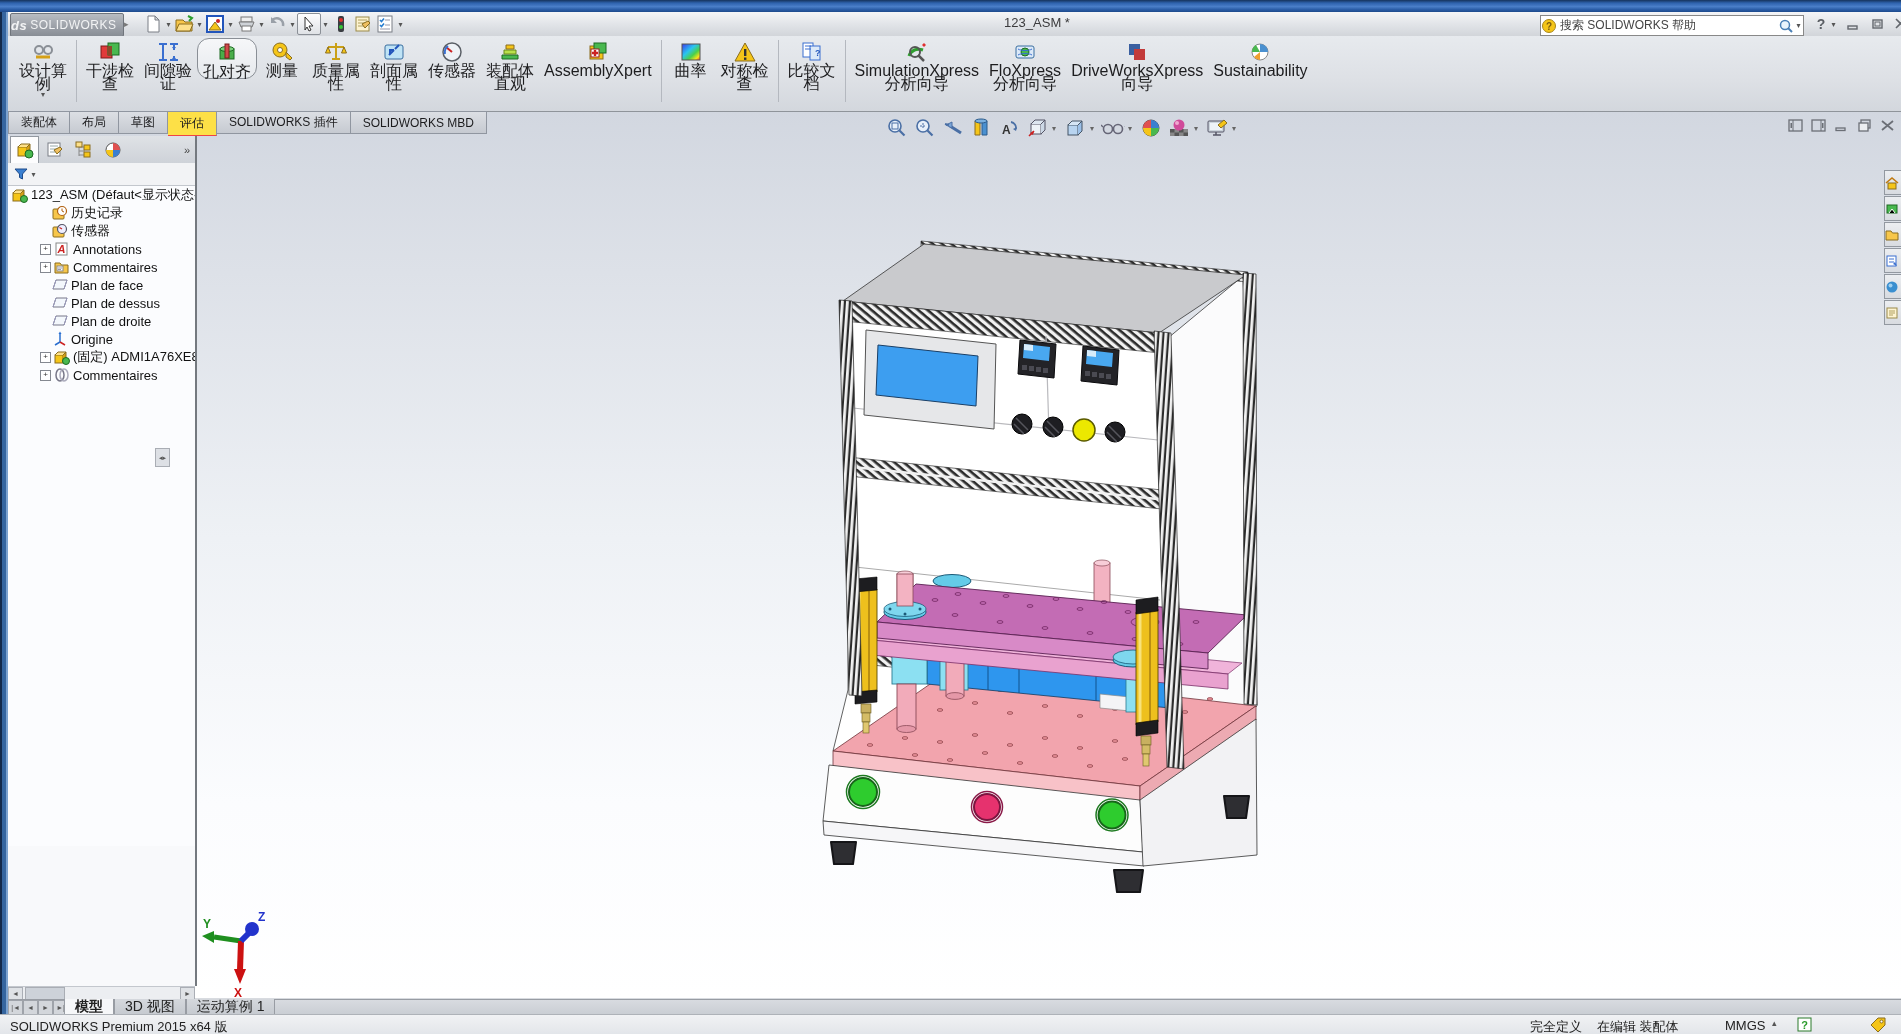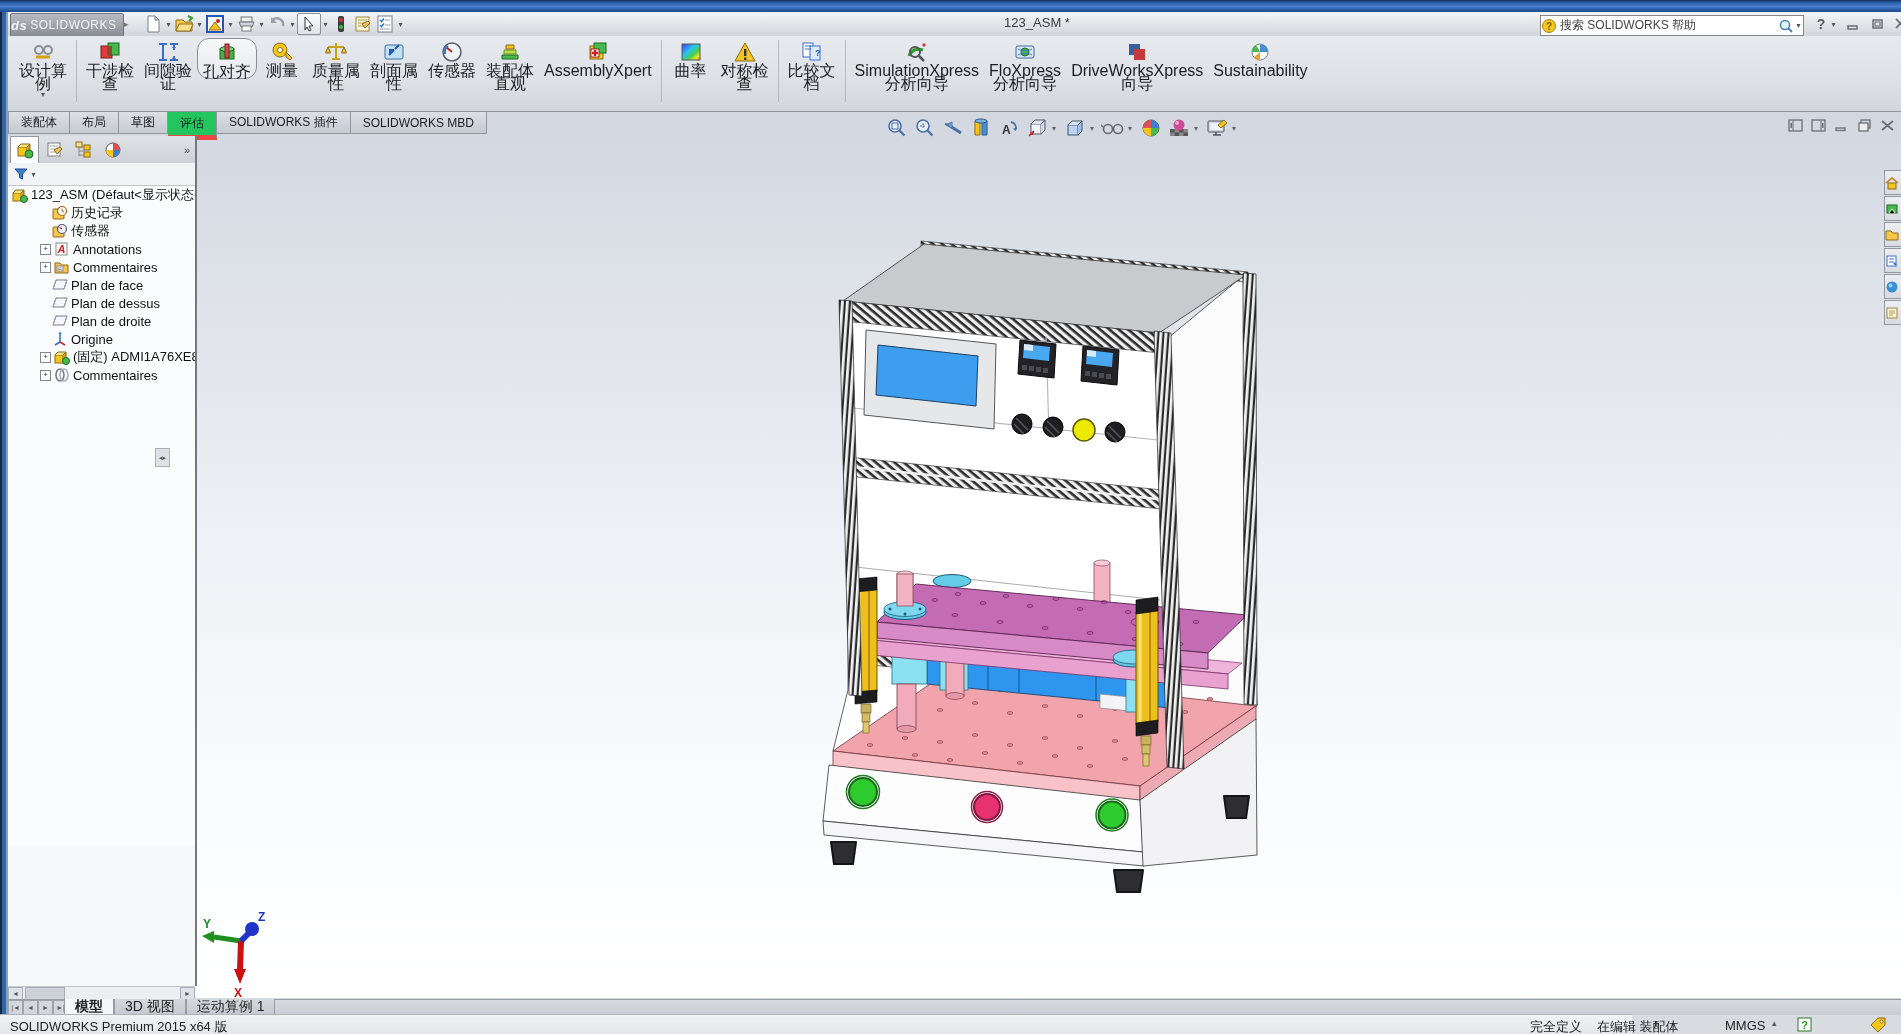--- a/index.html
+++ b/index.html
@@ -27,21 +27,21 @@
 #ribbon{left:8px;top:36px;width:1893px;height:75px;background:linear-gradient(180deg,#e7eaee 0%,#dde0e5 60%,#d3d7dd 100%);border-bottom:1px solid #8f949a}
 #ribbonrow{left:14px;top:38px;height:72px;display:flex;align-items:flex-start}
 .rbtn{display:flex;flex-direction:column;align-items:center;padding:2px 5px 0 5px;min-width:40px}
 .rbtn .ric{width:26px;height:24px;display:flex;align-items:center;justify-content:center}
 .rbtn .rlb{text-align:center;line-height:13px;font-size:16px;white-space:pre;color:#1d1d1f}
 .rbtn.active{border:1px solid #8a8f96;background:linear-gradient(180deg,#f6f7f9,#e6e9ed);border-radius:12px}
 .rsep{width:1px;background:#b4b8bf;height:62px;margin:2px 4px 0 4px}
 
 .cmtab{height:21px;padding:0 12px;display:inline-flex;align-items:center;justify-content:center;font-size:12px;color:#1c1c1e;background:linear-gradient(180deg,#dcdfe4,#c6cad1);border:1px solid #9096a0;border-left:none}
 .cmtab:first-child{border-left:1px solid #9096a0}
-.cmtab.active{background:#22c55e;height:23px;border-bottom:5px solid #ef4444}
+.cmtab.active{background:#fde047;height:23px;border-bottom:1px solid #ef4444}
 #cmtabs{left:8px;top:111px;display:flex;align-items:flex-start}
 
 #viewport{left:8px;top:112px;width:1893px;height:886px;background:linear-gradient(180deg,#d2d7e0 0%,#dde1e8 18%,#eef1f5 48%,#fbfcfe 78%,#ffffff 100%)}
 #machinesvg{left:0;top:0;width:1901px;height:1034px;pointer-events:none}
 
 #headsup{left:884px;top:114px;height:28px;display:flex;align-items:center}
 .hic{width:26px;height:26px;display:flex;align-items:center;justify-content:center;margin-right:2px}
 .hdd{font-size:8px;color:#666;width:10px}
 
 #docctl{left:1788px;top:118px;display:flex;gap:8px;color:#6b6f76}
@@ -66,21 +66,21 @@
 #sthumb{width:38px;height:11px;background:#cdd2d9;border:1px solid #a9adb4;margin-left:2px}
 #psplit{left:155px;top:448px;width:13px;height:17px;background:#dde0e5;border:1px solid #a9adb4;font-size:7px;color:#555;display:flex;align-items:center;justify-content:center}
 
 #bottombar{left:8px;top:999px;width:1893px;height:15px;background:linear-gradient(180deg,#d8dbe0,#c9cdd3);border-top:1px solid #989ca3}
 #navbtns{left:8px;top:1000px;display:flex}
 .nav{width:13px;height:13px;background:#d3d6db;border:1px solid #9fa3aa;font-size:7px;color:#555;display:flex;align-items:center;justify-content:center}
 #btabs{left:64px;top:999px;display:flex}
 .btab{height:15px;padding:0 10px;font-size:14px;display:flex;align-items:center;background:linear-gradient(180deg,#d5d8dd,#c6cad0);border:1px solid #989ca3;border-top:none;color:#222}
 .btab.active{background:#f6f7f9;font-weight:bold}
 
-#statusbar{left:0;top:1014px;width:1632px;height:20px;background:linear-gradient(180deg,#f1f2f4 0%,#e2e5e9 100%);border-top:1px solid #aeb2b8;font-size:13px;color:#222}
+#statusbar{left:0;top:1014px;width:1901px;height:20px;background:linear-gradient(180deg,#f1f2f4 0%,#e2e5e9 100%);border-top:1px solid #aeb2b8;font-size:13px;color:#222}
 #statusbar .sleft{position:absolute;left:10px;top:3px}
 .sitem{position:absolute;top:3px;white-space:nowrap}
 svg{display:block}
 </style>
 </head>
 <body>
 
 <div id="topband" class="abs"></div>
 <div id="leftborder" class="abs"></div>
 

